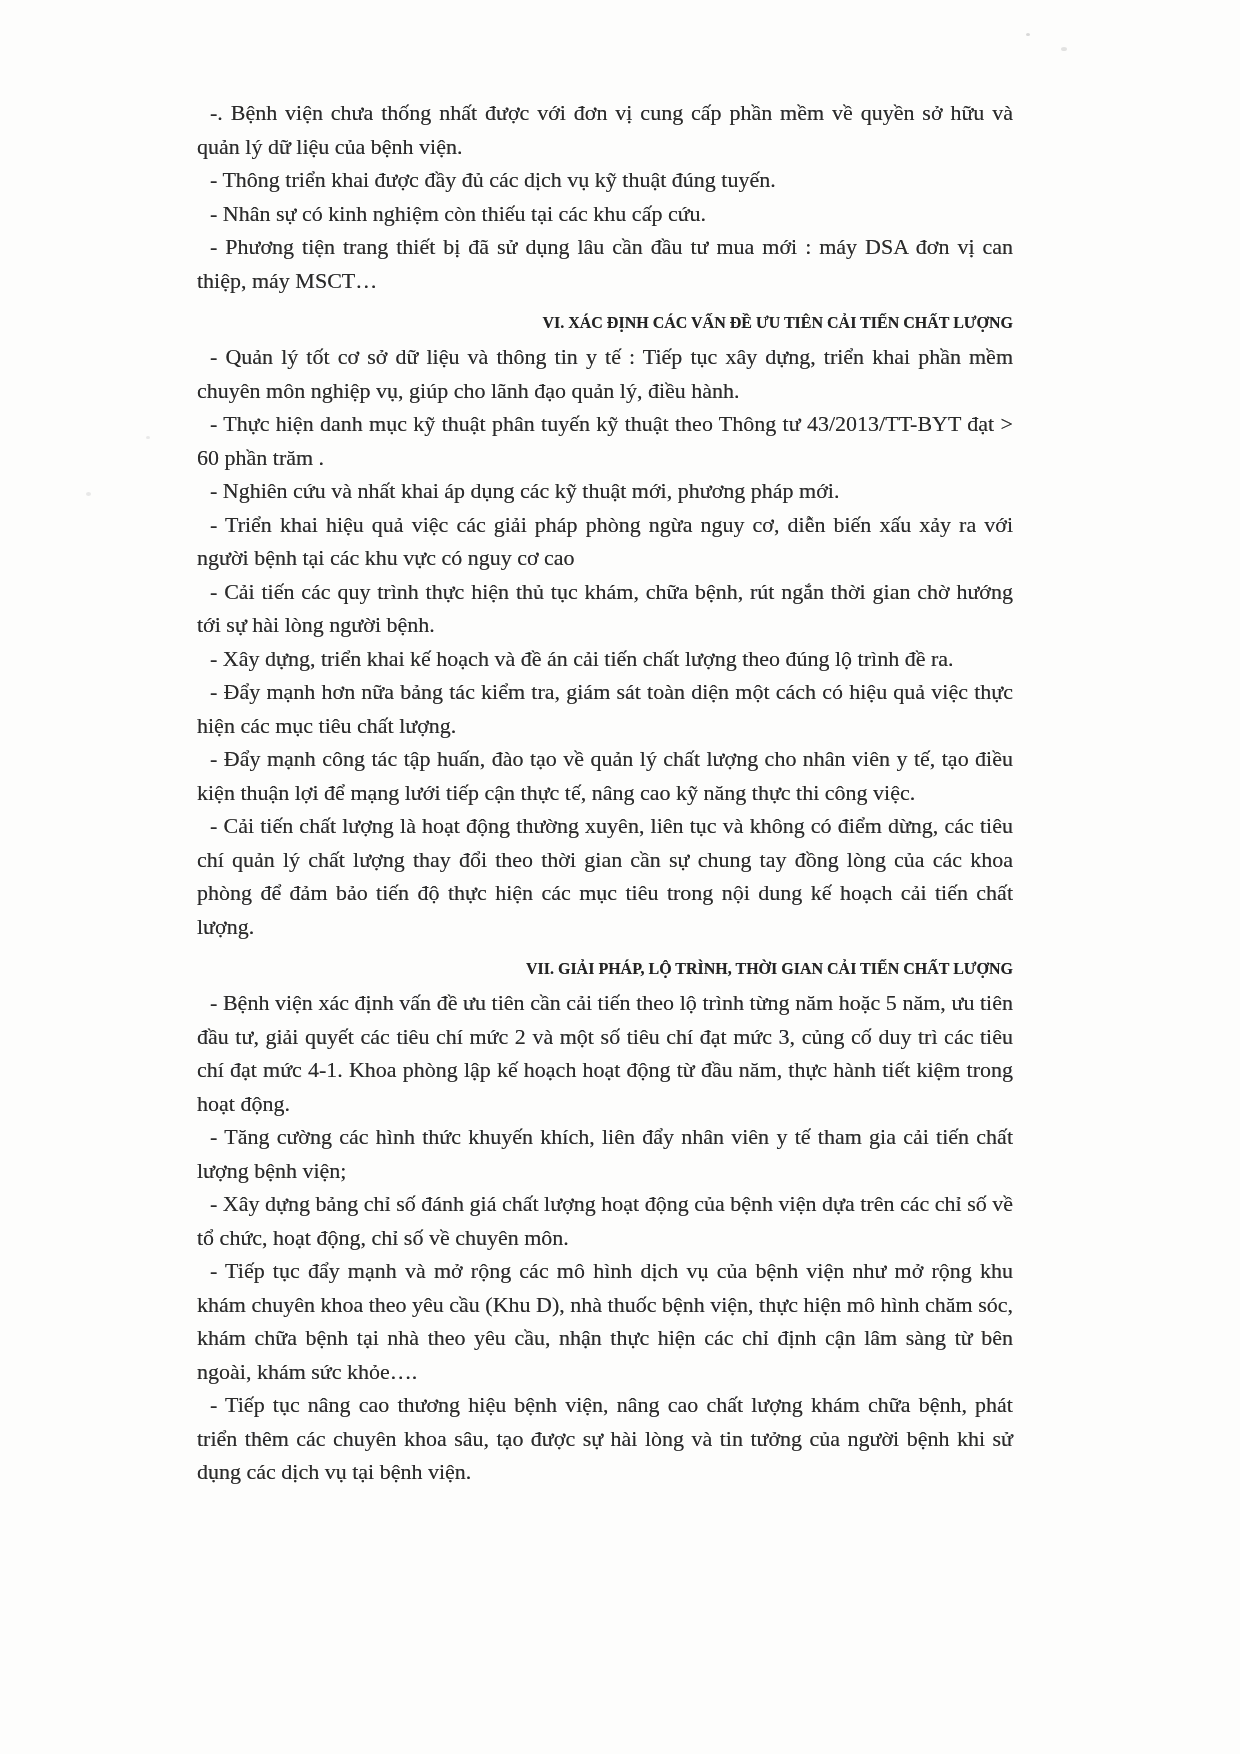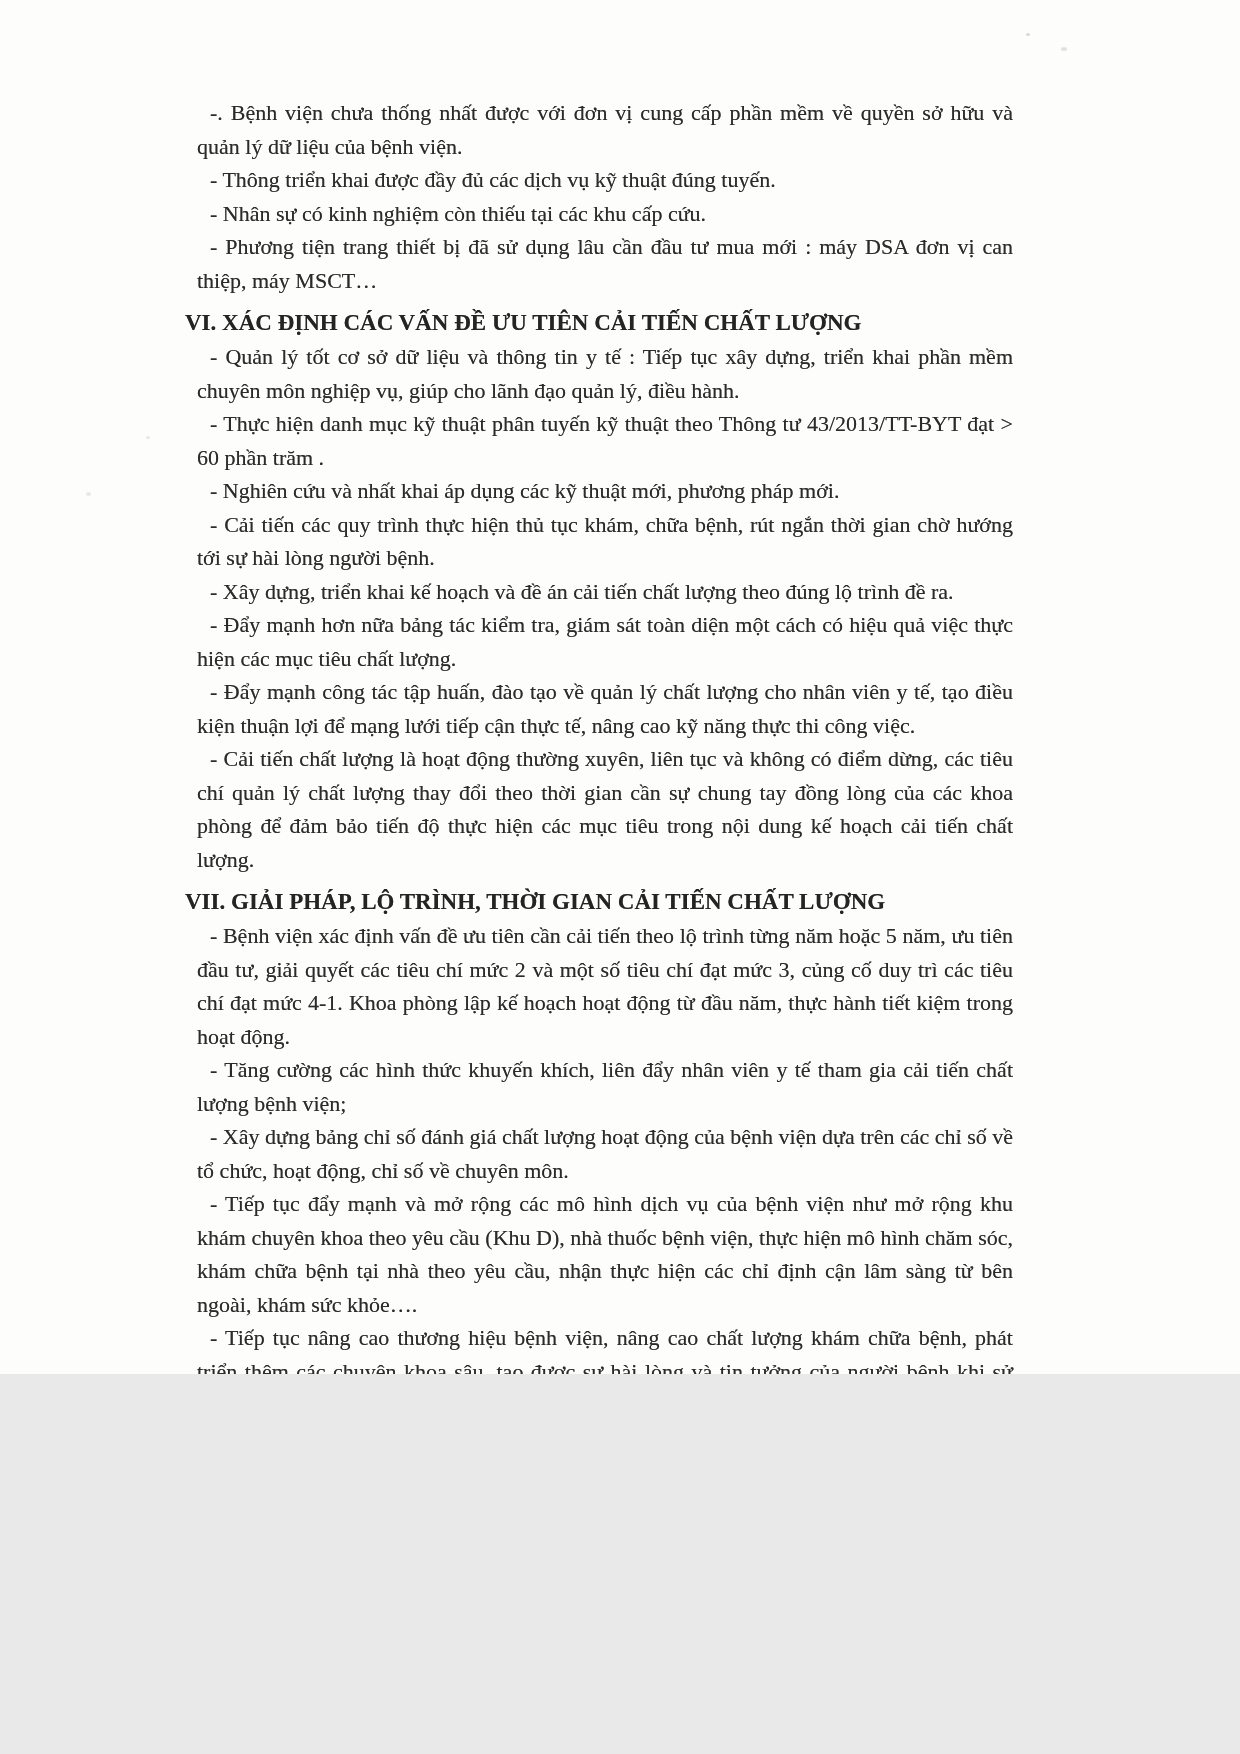--- a/index.html
+++ b/index.html
@@ -3,21 +3,21 @@
 <meta charset="utf-8">
 <style>
   html, body {
     margin: 0;
     padding: 0;
     background: #e9e9e9;
   }
   .page {
     position: relative;
     width: 1240px;
-    height: 1374px;
+    height: 1754px;
     margin: 0 auto;
     background: #fdfdfc;
     overflow: hidden;
     font-family: "Liberation Serif", "DejaVu Serif", serif;
     color: #2b2b2b;
   }
   
   .speck {
     position: absolute;
     background: #b9b9b9;
@@ -33,25 +33,25 @@
     position: absolute;
     left: 185px;
     top: 96px;
     width: 828px;
     font-size: 22px;
     line-height: 33.5px;
     text-align: justify;
   }
   .section { margin: 0; }
   .heading {
-    font-size: 23px;
+    font-size: 16px;
     font-weight: bold;
     margin: 9px 0 0 0;
     line-height: 34px;
-    text-align: left;
+    text-align: right;
     color: #242424;
   }
   .para {
     margin: 0 0 0 12px;   
     text-indent: 13px;    
   }
   
   .content, .heading {
     text-shadow: 0 0 0.4px rgba(40,40,40,0.55);
   }
@@ -75,20 +75,21 @@
           <p class="para">- Phương tiện trang thiết bị đã sử dụng lâu cần đầu tư mua mới : máy DSA đơn vị can thiệp, máy MSCT…</p>
         </div>
   </section>
 
   <section class="section">
     <h2 class="heading">VI. XÁC ĐỊNH CÁC VẤN ĐỀ ƯU TIÊN CẢI TIẾN CHẤT LƯỢNG</h2>
     <div class="paras">
           <p class="para">- Quản lý tốt cơ sở dữ liệu và thông tin y tế : Tiếp tục xây dựng, triển khai phần mềm chuyên môn nghiệp vụ, giúp cho lãnh đạo quản lý, điều hành.</p>
           <p class="para">- Thực hiện danh mục kỹ thuật phân tuyến kỹ thuật theo Thông tư 43/2013/TT-BYT đạt &gt; 60 phần trăm .</p>
           <p class="para">- Nghiên cứu và nhất khai áp dụng các kỹ thuật mới, phương pháp mới.</p>
+          <p class="para">- Triển khai hiệu quả việc các giải pháp phòng ngừa nguy cơ, diễn biến xấu xảy ra với người bệnh tại các khu vực có nguy cơ cao</p>
           <p class="para">- Cải tiến các quy trình thực hiện thủ tục khám, chữa bệnh, rút ngắn thời gian chờ hướng tới sự hài lòng người bệnh.</p>
           <p class="para">- Xây dựng, triển khai kế hoạch và đề án cải tiến chất lượng theo đúng lộ trình đề ra.</p>
           <p class="para">- Đẩy mạnh hơn nữa bảng tác kiểm tra, giám sát toàn diện một cách có hiệu quả việc thực hiện các mục tiêu chất lượng.</p>
           <p class="para">- Đẩy mạnh công tác tập huấn, đào tạo về quản lý chất lượng cho nhân viên y tế, tạo điều kiện thuận lợi để mạng lưới tiếp cận thực tế, nâng cao kỹ năng thực thi công việc.</p>
           <p class="para">- Cải tiến chất lượng là hoạt động thường xuyên, liên tục và không có điểm dừng, các tiêu chí quản lý chất lượng thay đổi theo thời gian cần sự chung tay đồng lòng của các khoa phòng để đảm bảo tiến độ thực hiện các mục tiêu trong nội dung kế hoạch cải tiến chất lượng.</p>
         </div>
   </section>
 
   <section class="section">
     <h2 class="heading">VII. GIẢI PHÁP, LỘ TRÌNH, THỜI GIAN CẢI TIẾN CHẤT LƯỢNG</h2>

